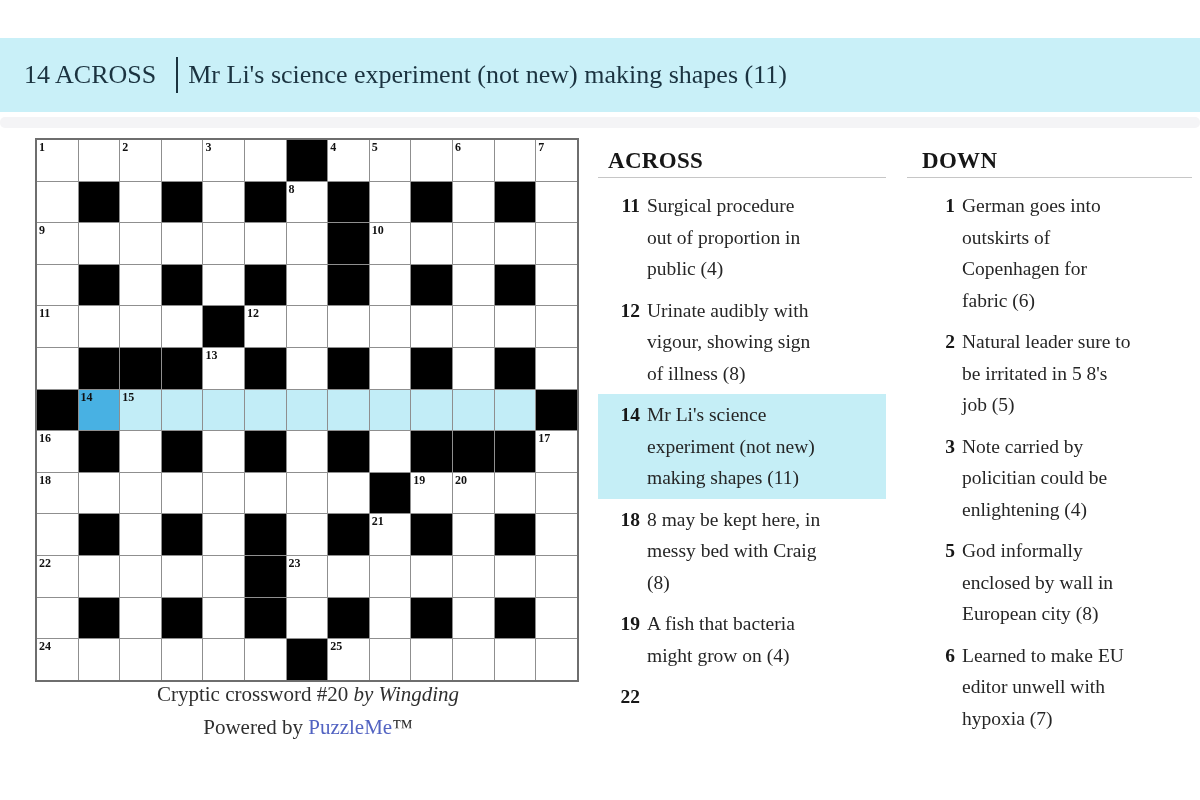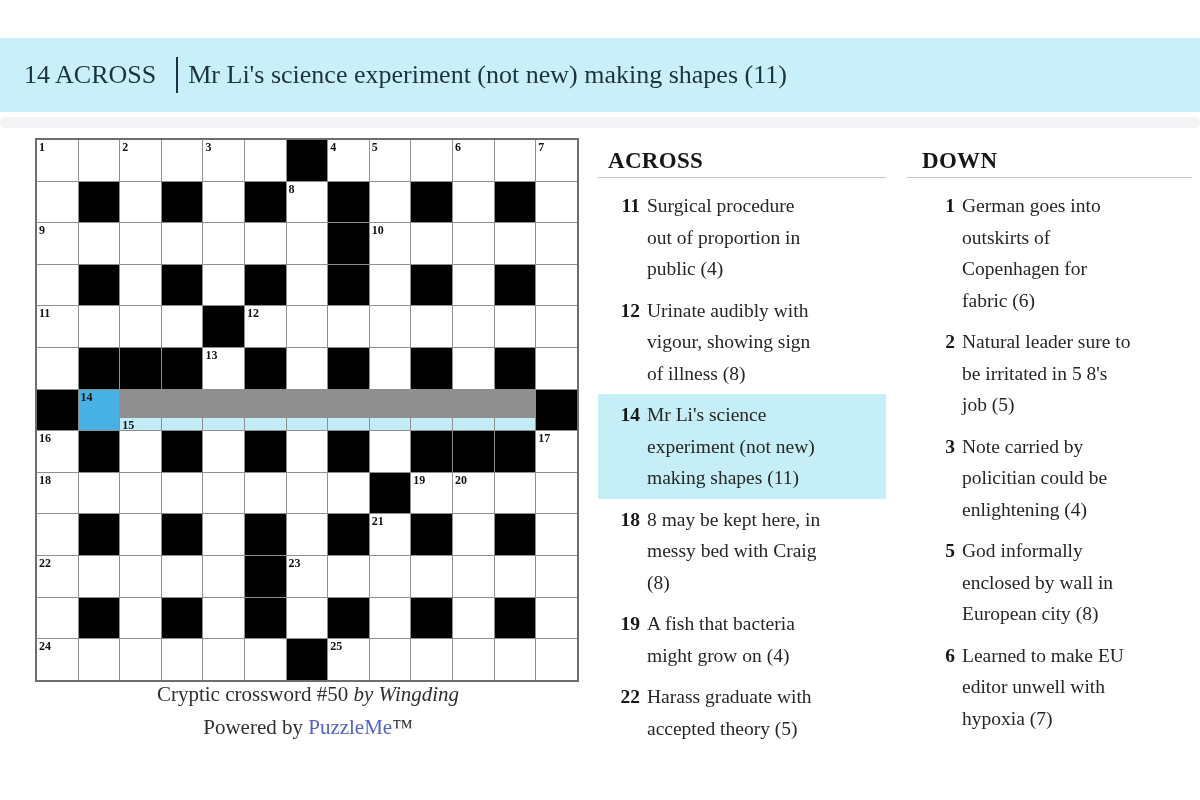--- a/index.html
+++ b/index.html
@@ -23,21 +23,21 @@
   
   .grid{
     position:absolute;left:35px;top:138px;
     display:grid;
     grid-template-columns:repeat(13,40.6px);
     grid-template-rows:repeat(13,40.6px);
     gap:1px;background:#8f8f8f;border:2px solid #6e6e6e;
   }
   .cell{background:#ffffff;position:relative;}
   .cell.black{background:var(--black,#000000);}
-  .cell.hl{background:var(--cell-highlight,#c2edf7);margin-top:28px;}
+  .cell.hl{background:var(--cell-highlight,#c2edf7);}
   .cell.sel{background:var(--cell-selected,#48b1e3);}
   .cellnum{
     position:absolute;top:1px;left:2px;
     font-size:12px;font-weight:700;color:#111;line-height:1.05;
   }
   
   .caption{position:absolute;left:35px;top:678px;width:546px;text-align:center;color:#2f2f2f;}
   .cap1{font-size:21px;line-height:33px;}
   .ital{font-style:italic;}
   .cap2{font-size:21px;line-height:33px;}
@@ -293,21 +293,21 @@
     </div>
     <div class="cell"></div>
     <div class="cell"></div>
     <div class="cell"></div>
     <div class="cell"></div>
     <div class="cell"></div>
   </div>
 
 <div class="caption">
   <div class="cap1">
-    <span>Cryptic crossword #50 </span><span class="ital">by Wingding</span>
+    <span>Cryptic crossword #20 </span><span class="ital">by Wingding</span>
   </div>
   <div class="cap2">
     <span>Powered by </span><a class="pm-link">PuzzleMe</a><span>™</span>
   </div>
 </div>
 
 <div class="clues">
   <div class="clue-col col-across">
     <div class="clue-header">ACROSS</div>
     <div class="clue-list" id="across-list">
@@ -335,22 +335,20 @@
 messy bed with Craig
 (8)</span>
         </div>
         <div class="clue-item">
           <span class="cnum">19</span>
           <span class="ctext">A fish that bacteria
 might grow on (4)</span>
         </div>
         <div class="clue-item">
           <span class="cnum">22</span>
-          <span class="ctext">Harass graduate with
-accepted theory (5)</span>
         </div>
       </div>
   </div>
   <div class="clue-col col-down">
     <div class="clue-header">DOWN</div>
     <div class="clue-list" id="down-list">
         <div class="clue-item">
           <span class="cnum">1</span>
           <span class="ctext">German goes into
 outskirts of

